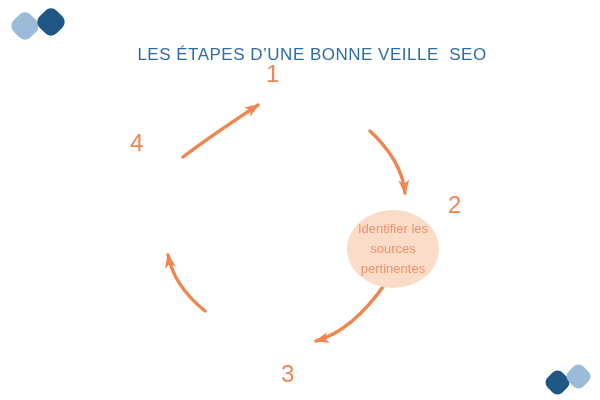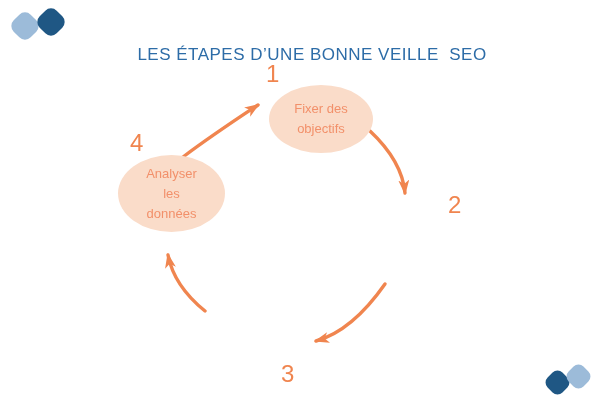--- a/index.html
+++ b/index.html
@@ -105,34 +105,30 @@
         <path class="arrow-head" d="M0,0 L15,5.5 L0,11 L4,5.5 Z"></path>
       </marker>
     </defs>
     <path class="arrow-path" marker-end="url(#head)" d="M 183,157 Q 211,136 258,105"></path>
     <path class="arrow-path" marker-end="url(#head)" d="M 370,131 Q 402,161 405,193"></path>
     <path class="arrow-path" marker-end="url(#head)" d="M 385,284 Q 352,331 316,341"></path>
     <path class="arrow-path" marker-end="url(#head)" d="M 205,311 Q 174,286 168,255"></path>
   </svg>
 
   <span class="step-number n1">1</span>
-  <div class="step-ellipse e1">
-    <span>Fixer des
-objectifs</span>
-  </div>
 
   <span class="step-number n2">2</span>
+  <div class="step-ellipse e2">
+    <span>Identifier les
+sources
+pertinentes</span>
+  </div>
 
   <span class="step-number n3">3</span>
 
   <span class="step-number n4">4</span>
-  <div class="step-ellipse e4">
-    <span>Analyser
-les
-données</span>
-  </div>
 
   <div>
     <div class="diamond diamond-sm d-dark br-dark"></div>
     <div class="diamond diamond-sm d-light br-light"></div>
   </div>
 
 </div>
 
 </body></html>

